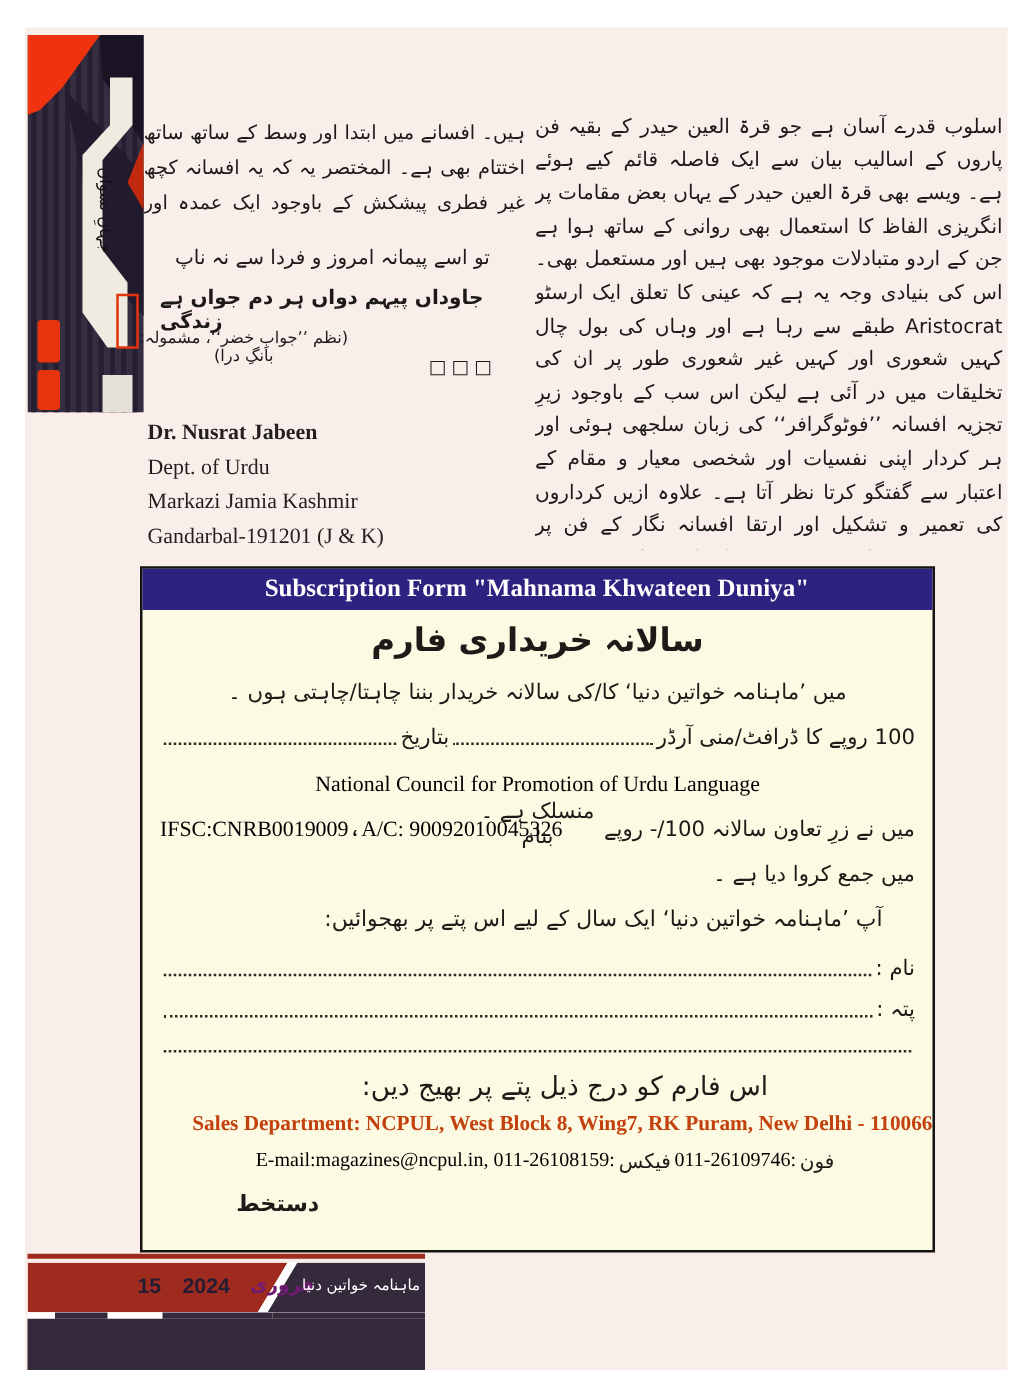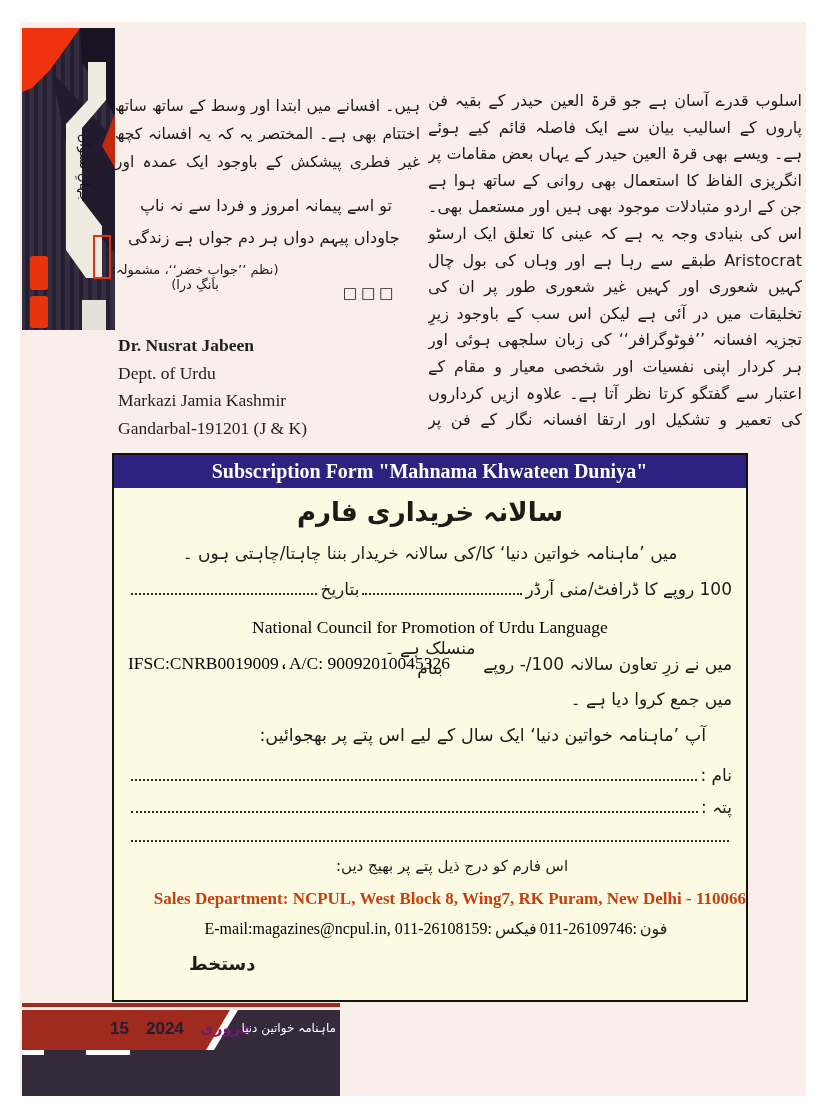--- a/index.html
+++ b/index.html
@@ -11,21 +11,21 @@
   .masthead { position:absolute; left:22px; top:28px; width:93px; height:302px; }
 
   
   .urdu { direction:rtl; font-family:"DejaVu Sans", sans-serif; color:#1d1a18; }
   .col-right { position:absolute; left:428px; top:88px; width:374px; height:352px;
                font-size:16px; line-height:26.6px; text-align:justify; overflow:hidden; }
   .col-left-paras { position:absolute; left:115px; top:92px; width:305px; height:88px;
                font-size:15.5px; line-height:28px; text-align:justify; overflow:hidden; }
   .poem-line { position:absolute; width:290px; text-align:left; font-size:16px; }
   .poem-1 { left:140px; top:196px; }
-  .poem-2 { left:128px; top:228px; }
+  .poem-2 { left:128px; top:228px;font-weight:bold; }
   .poem-attr { position:absolute; left:110px; top:262px; width:170px; text-align:center; font-size:13px; }
   .end-mark { position:absolute; left:343px; top:284px; width:70px; font-size:15px; letter-spacing:4px;
               color:#1d1a18; font-family:"DejaVu Sans", sans-serif; }
 
   
   .author { position:absolute; left:118px; top:332px; width:300px;
             font-family:"Liberation Serif", serif; font-size:17.5px; line-height:27.5px; color:#221f1d; }
   .author .name { font-weight:bold; }
 
   
@@ -38,21 +38,21 @@
              font-size:26px; font-weight:bold; }
   .f-intro { position:absolute; left:0; top:88px; width:100%; text-align:center; font-size:17px; }
   .f-row { position:absolute; left:0; width:100%; display:flex; align-items:flex-end; padding:0 14px; }
   .row-amount { top:124px; }
   .row-payee  { top:162px; justify-content:flex-end; align-items:center;flex-direction:column; }
   .row-account{ top:198px; justify-content:space-between; align-items:flex-end; }
   .f-line-right { position:absolute; right:14px; font-size:17px; }
   .r-deposited { top:234px; }
   .r-sendto { top:270px; right:40px; font-size:17.5px; }
   .row-name { top:310px; } .row-addr { top:342px; } .row-dots { top:374px; }
-  .r-mail { position:absolute; left:0; top:402px; width:100%; text-align:center; padding-left:44px; font-size:15px; }
+  .r-mail { position:absolute; left:0; top:402px; width:100%; text-align:center; padding-left:44px; font-size:21px; }
   .r-sales { position:absolute; left:0; top:434px; width:100%; text-align:right;
              font-family:"Liberation Serif", serif; font-weight:bold; font-size:17px; color:#c2410c; }
   .r-contact { position:absolute; left:0; top:464px; width:100%; display:flex; justify-content:center;
                align-items:center; gap:3px; font-size:16px;padding-left:12px; }
   .serif { font-family:"Liberation Serif", serif; }
   .r-sign { position:absolute; left:75px; top:498px; font-size:18px; font-weight:bold; }
   .dots { flex:1 1 auto; height:13px; border-bottom:2.6px dotted #2e2a26; margin:0 3px 4px 3px; }
   .dots-fixed { flex:0 0 160px; height:13px; border-bottom:2.6px dotted #2e2a26; margin:0 3px 4px 3px; }
   .lbl { font-size:17px; white-space:nowrap; }
   .gap26 { width:26px; }

